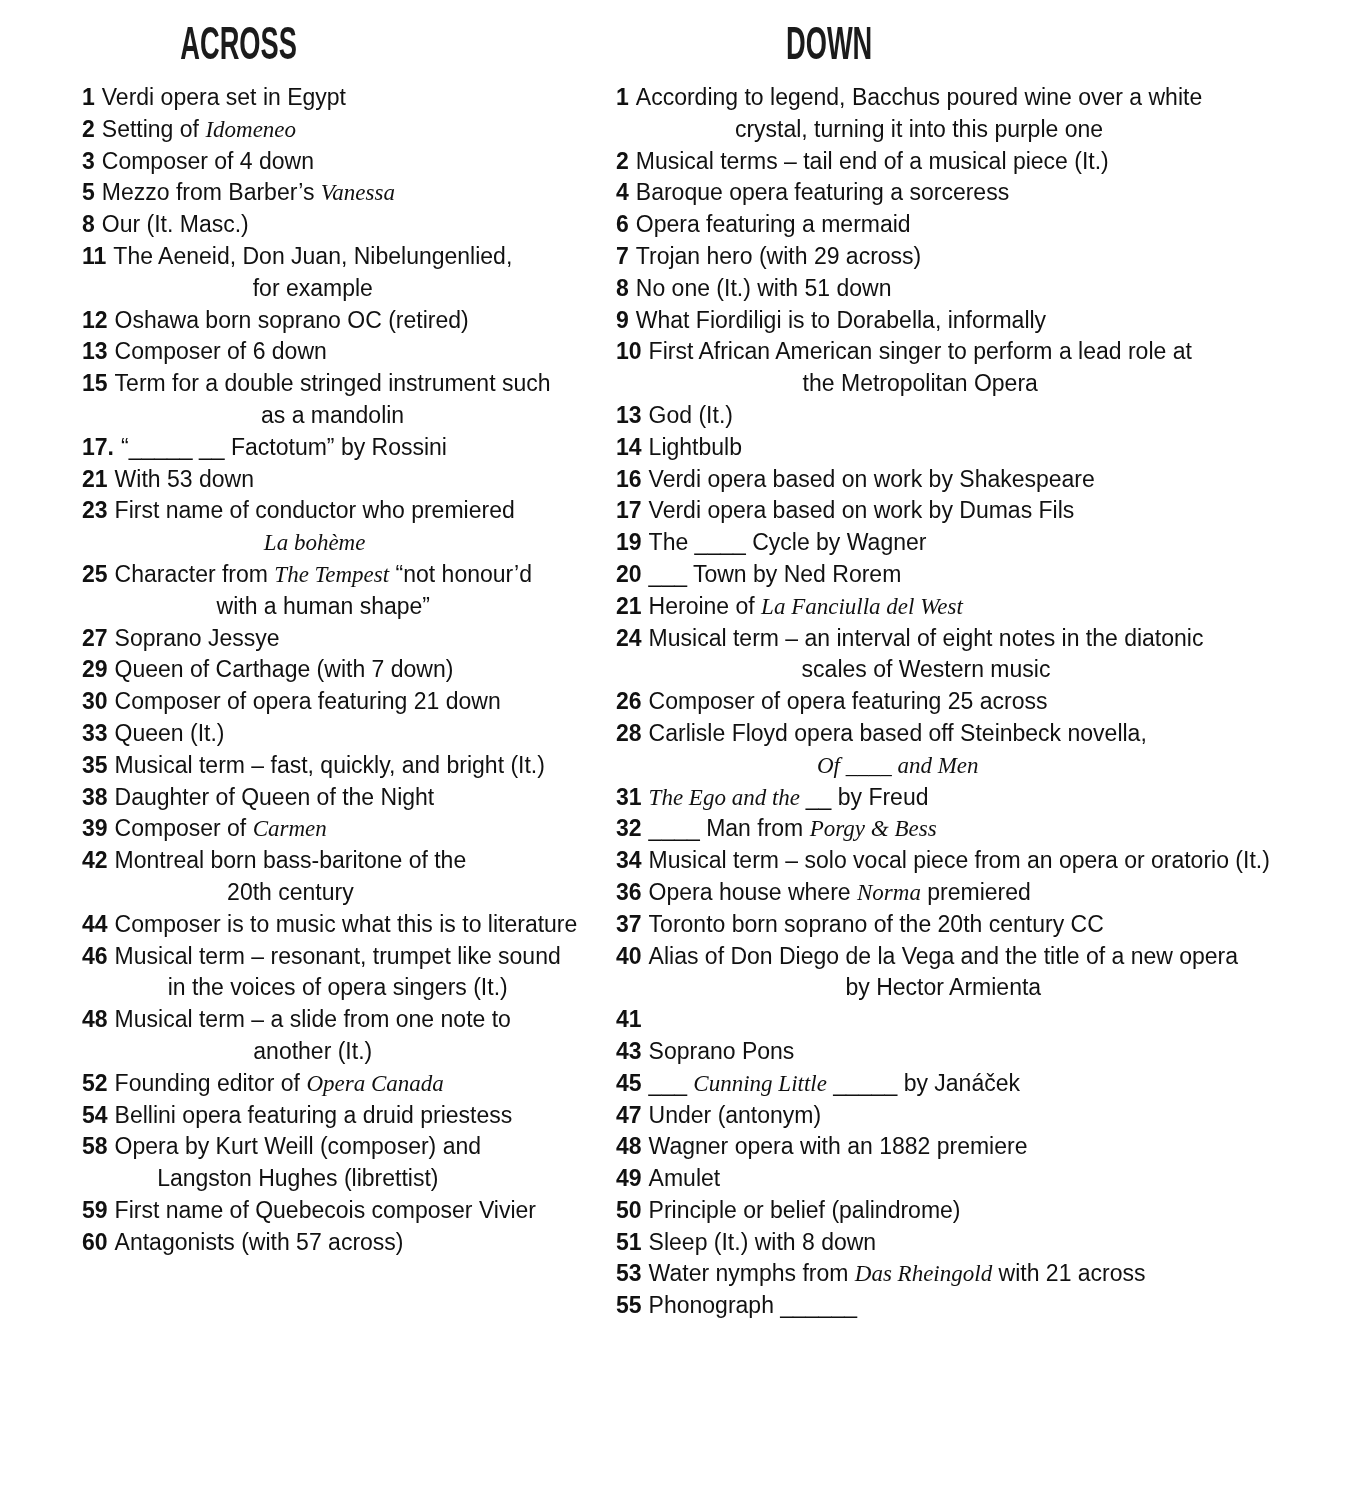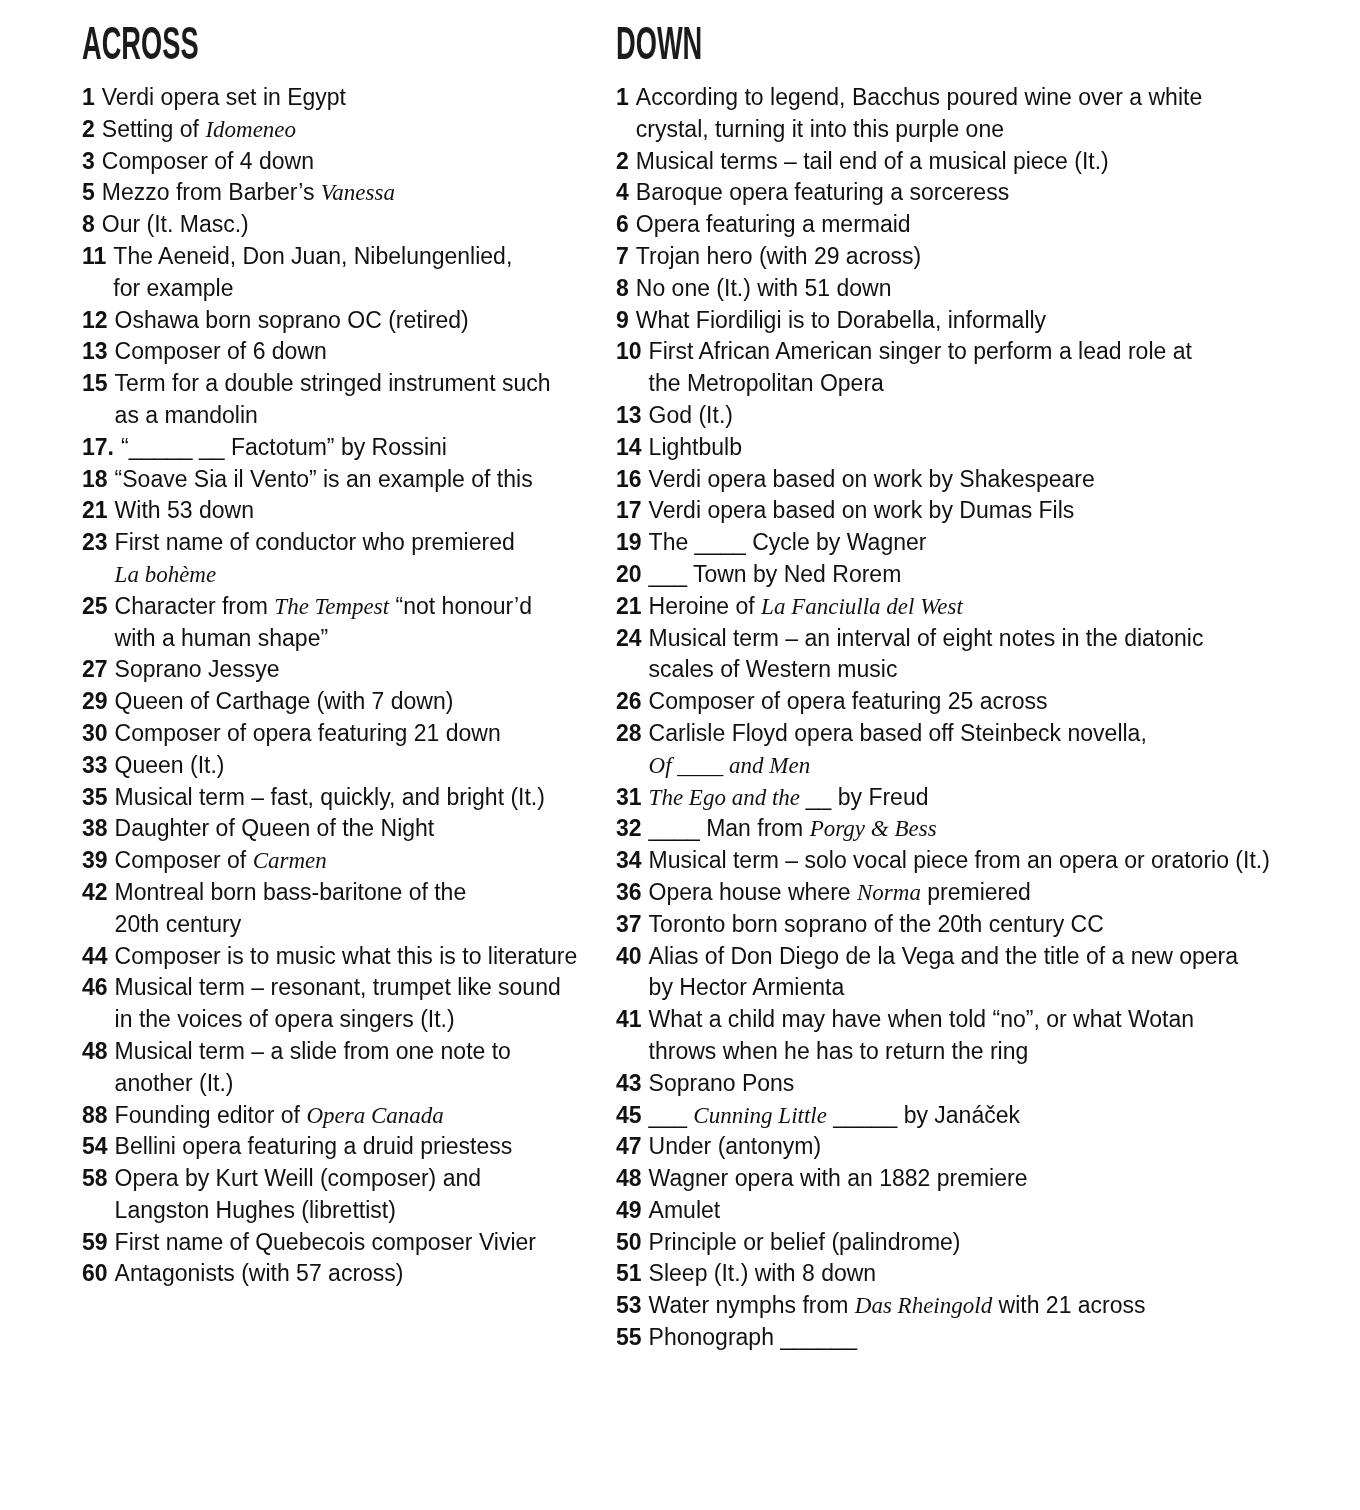--- a/index.html
+++ b/index.html
@@ -3,21 +3,21 @@
 <meta charset="utf-8">
 <style>
   html, body { margin: 0; padding: 0; background: #ffffff; }
   body {
     width: 1360px; height: 1510px;
     font-family: "Liberation Sans", sans-serif;
     color: #111111;
     position: relative;
     overflow: hidden;
   }
-  .page { position: absolute; inset: 0; background: #ffffff; }
+  .page { position: absolute; inset: 0; background: #ffffff; text-align: center; }
   .col { position: absolute; top: 0; padding-top: 22px; }
   .col-across { left: 82px;  width: 540px; }
   .col-down   { left: 616px; width: 735px; }
   .col h1 {
     margin: 0 0 18px 0;
     font-family: "Liberation Sans", sans-serif;
     font-weight: 700;
     font-size: 47px;
     line-height: 42px;
     letter-spacing: 0px;
@@ -76,24 +76,20 @@
         <div class="clue">
           <span class="num">15</span>
           <span class="txt"><span>Term for a double stringed instrument such
 as a mandolin</span></span>
         </div>
         <div class="clue">
           <span class="num">17.</span>
           <span class="txt"><span>“_____ __ Factotum” by Rossini</span></span>
         </div>
         <div class="clue">
-          <span class="num">18</span>
-          <span class="txt"><span>“Soave Sia il Vento” is an example of this</span></span>
-        </div>
-        <div class="clue">
           <span class="num">21</span>
           <span class="txt"><span>With 53 down</span></span>
         </div>
         <div class="clue">
           <span class="num">23</span>
           <span class="txt"><span>First name of conductor who premiered
 </span><span class="it">La bohème</span></span>
         </div>
         <div class="clue">
           <span class="num">25</span>
@@ -141,21 +137,21 @@
           <span class="num">46</span>
           <span class="txt"><span>Musical term – resonant, trumpet like sound
 in the voices of opera singers (It.)</span></span>
         </div>
         <div class="clue">
           <span class="num">48</span>
           <span class="txt"><span>Musical term – a slide from one note to
 another (It.)</span></span>
         </div>
         <div class="clue">
-          <span class="num">88</span>
+          <span class="num">52</span>
           <span class="txt"><span>Founding editor of </span><span class="it">Opera Canada</span></span>
         </div>
         <div class="clue">
           <span class="num">54</span>
           <span class="txt"><span>Bellini opera featuring a druid priestess</span></span>
         </div>
         <div class="clue">
           <span class="num">58</span>
           <span class="txt"><span>Opera by Kurt Weill (composer) and
 Langston Hughes (librettist)</span></span>
@@ -270,22 +266,20 @@
           <span class="num">37</span>
           <span class="txt"><span>Toronto born soprano of the 20th century CC</span></span>
         </div>
         <div class="clue">
           <span class="num">40</span>
           <span class="txt"><span>Alias of Don Diego de la Vega and the title of a new opera
 by Hector Armienta</span></span>
         </div>
         <div class="clue">
           <span class="num">41</span>
-          <span class="txt"><span>What a child may have when told “no”, or what Wotan
-throws when he has to return the ring</span></span>
         </div>
         <div class="clue">
           <span class="num">43</span>
           <span class="txt"><span>Soprano Pons</span></span>
         </div>
         <div class="clue">
           <span class="num">45</span>
           <span class="txt"><span>___ </span><span class="it">Cunning Little</span><span> _____ by Janáček</span></span>
         </div>
         <div class="clue">

